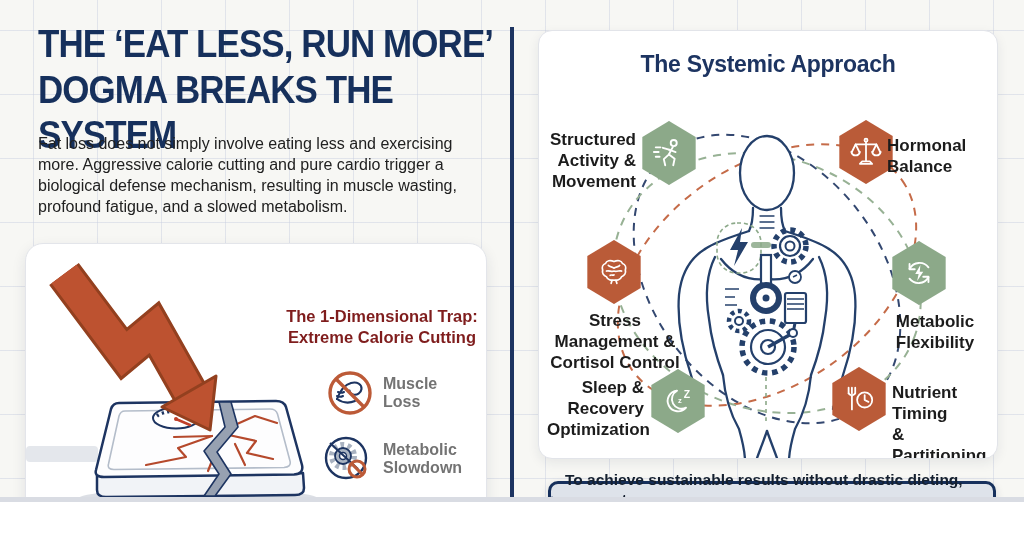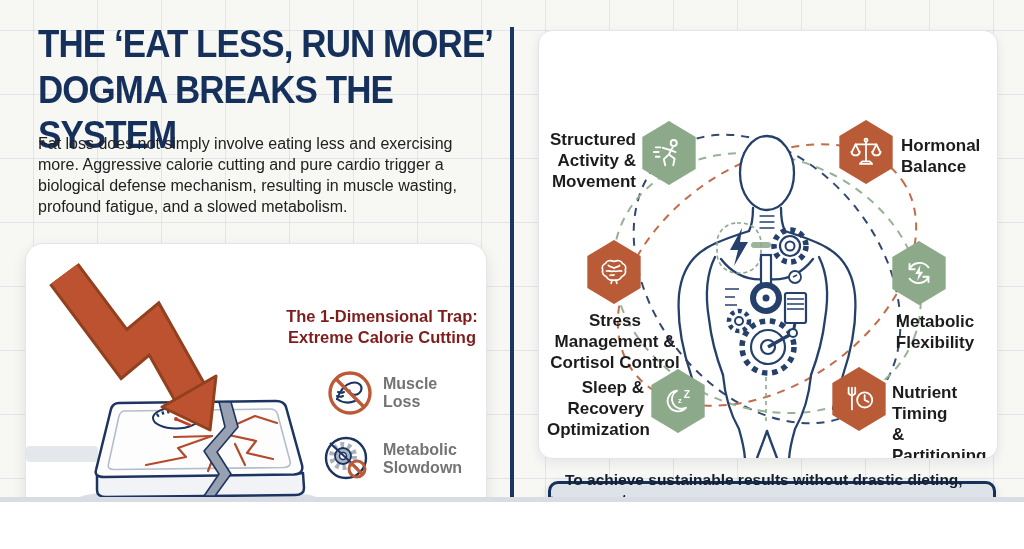--- a/index.html
+++ b/index.html
@@ -152,20 +152,21 @@
       </g>
       <line x1="7" y1="8" x2="35" y2="34" stroke="#1d3461" stroke-width="2"></line>
       <circle cx="34" cy="34" r="8" fill="none" stroke="#bc5a37" stroke-width="3"></circle>
       <line x1="28.6" y1="28.6" x2="39.4" y2="39.4" stroke="#bc5a37" stroke-width="3"></line>
     </svg>
     <span class="trap-label" style="left:357px;top:197px;">Metabolic
 Slowdown</span>
   </div>
 
   <div class="systemic-card">
+    <h2 class="systemic-title">The Systemic Approach</h2>
 
     <svg class="orbits-svg" width="458" height="427" viewBox="0 0 458 427">
       <g fill="none" stroke-width="2" stroke-dasharray="8 7" opacity=".9">
         <ellipse cx="228" cy="248" rx="160" ry="114" stroke="#1d3461" transform="rotate(52 228 248)"></ellipse>
         <ellipse cx="228" cy="244" rx="165" ry="110" stroke="#bf5b35" transform="rotate(-35 228 244)"></ellipse>
         <ellipse cx="228" cy="252" rx="157" ry="126" stroke="#8ca989" transform="rotate(20 228 252)"></ellipse>
       </g>
     </svg>
 
     <svg class="figure-svg" width="215" height="352" viewBox="0 0 215 352">
@@ -247,21 +248,21 @@
           <circle cx="18" cy="5.5" r="1.6"></circle>
           <path d="M7,10 H29"></path>
           <path d="M7,10 L3,18 M7,10 L11,18"></path>
           <path d="M2.5,18 A4.6,4.6 0 0 0 11.5,18"></path>
           <path d="M29,10 L25,18 M29,10 L33,18"></path>
           <path d="M24.5,18 A4.6,4.6 0 0 0 33.5,18"></path>
           <path d="M14,28 L22,28 L24.5,30.5 H11.5 Z"></path>
         </g>
       </svg>
     </div>
-    <span class="factor-label al-l" style="left:362px;top:104px;width:90px;">Hormonal
+    <span class="factor-label al-l" style="left:348px;top:104px;width:90px;">Hormonal
 Balance</span>
 
     <div class="hex hex-orange" style="left:46px;top:209px;">
       <svg width="34" height="34" viewBox="0 0 36 36">
         <g fill="none" stroke="#fff" stroke-width="1.8" stroke-linecap="round" stroke-linejoin="round">
           <path d="M18,7 C14,5 10,6 9,9 C6,10 5,13 6,16 C5,19 7,22 10,23 C11,26 15,27.5 18,26.5 C21,27.5 25,26 26,23 C29,22 31,19 30,16 C31,13 30,10 27,9 C26,6 22,5 18,7 Z"></path>
           <path d="M12,11 C14,13 16,12 18,14 C20,12 23,13 24,11"></path>
           <path d="M10,17 C13,16 15,18 18,17 C21,18 24,16 26,17"></path>
           <path d="M14,21.5 C16,20.5 17,22 18,21"></path>
           <path d="M16,26.5 L15,30 M20,26.5 L21,30"></path>

